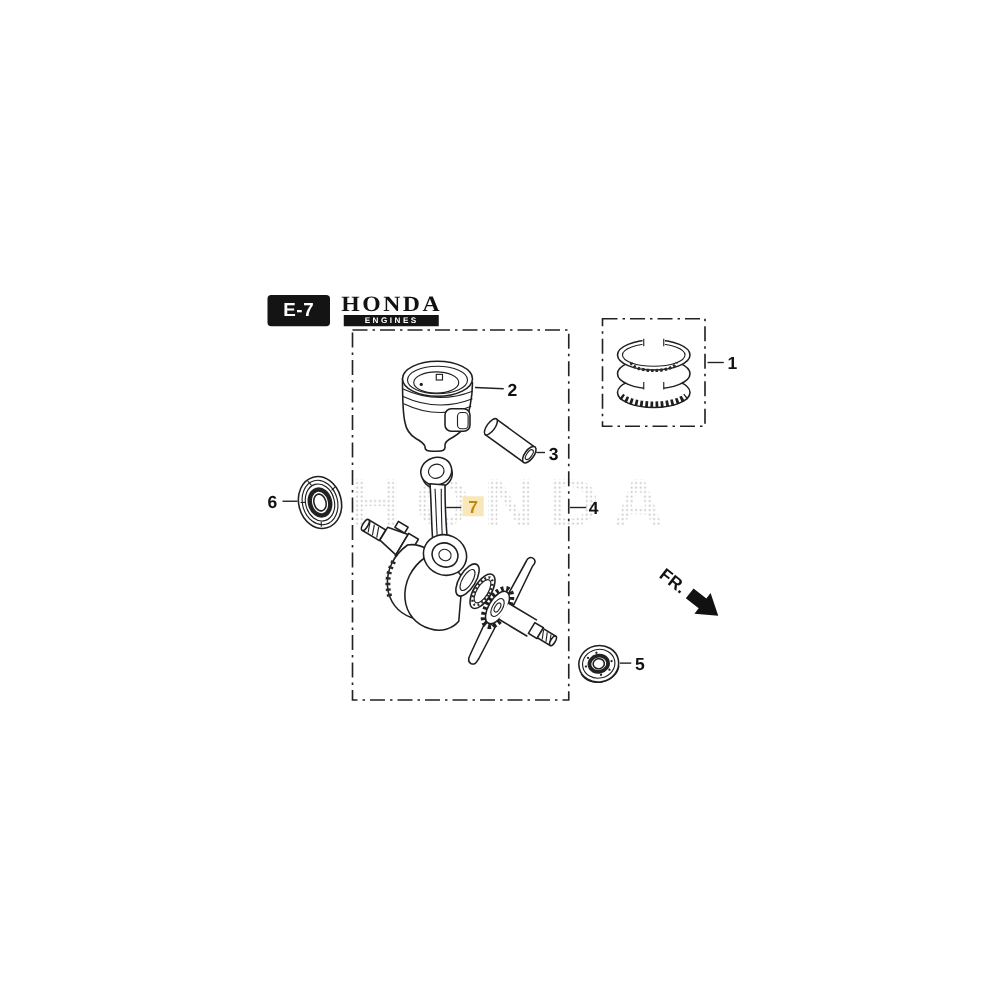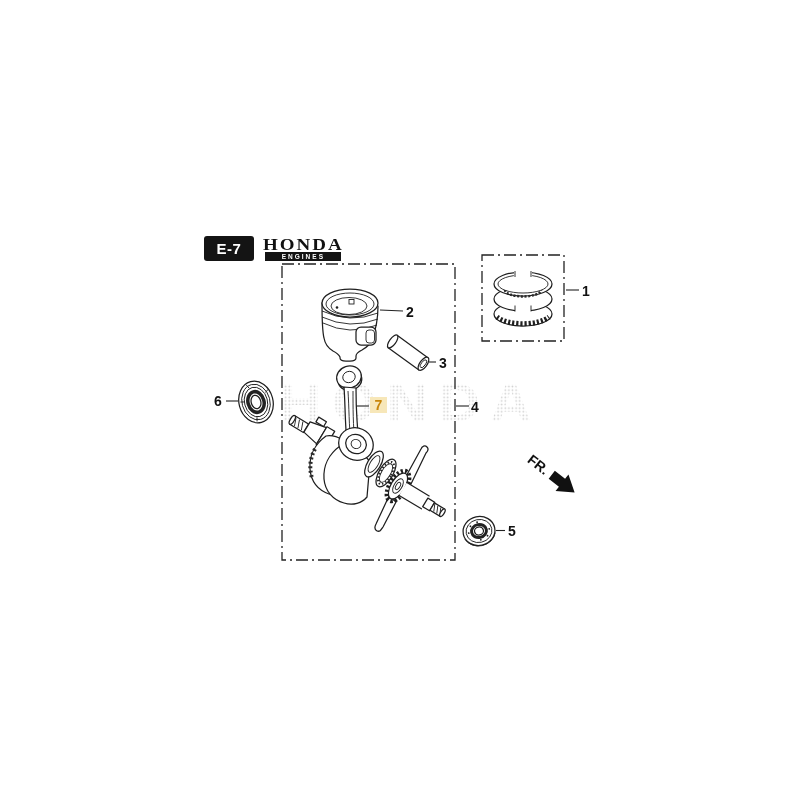--- a/index.html
+++ b/index.html
@@ -1,19 +1,19 @@
 <!DOCTYPE html>
 <html><head>
 <meta charset="utf-8">
 <style>
   html,body{margin:0;padding:0;background:#ffffff;}
   #canvas{position:relative;width:800px;height:800px;background:#ffffff;overflow:hidden;
           font-family:"Liberation Sans",sans-serif;}
   
-  #header{position:absolute;left:204px;top:236px;display:flex;align-items:flex-start;}
+  #header{position:absolute;left:214px;top:236px;display:flex;align-items:flex-start;}
   .code-box{background:#141414;color:#ffffff;font-weight:bold;font-size:15px;
             width:50px;height:25px;border-radius:3px;display:flex;align-items:center;
             justify-content:center;letter-spacing:0.5px;}
   .brand-wrap{margin-left:9px;margin-top:1px;display:flex;flex-direction:column;align-items:center;}
   .brand-word{font-family:"Liberation Serif",serif;font-weight:bold;font-size:19px;
               letter-spacing:2px;color:#111;line-height:14px;transform:scaleY(0.92);}
   .brand-sub{background:#141414;color:#fff;font-size:6.5px;font-weight:bold;
              letter-spacing:2px;width:76px;height:9px;display:flex;align-items:center;
              justify-content:center;margin-top:1px;}
   

